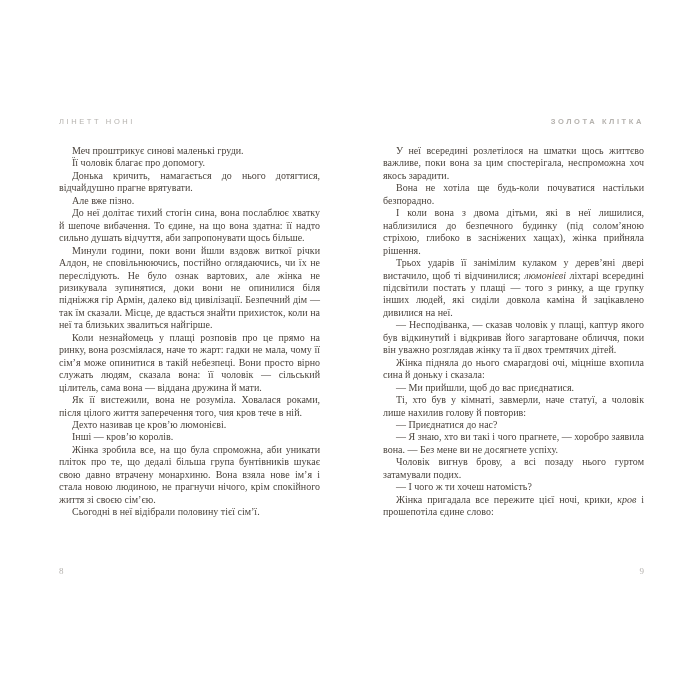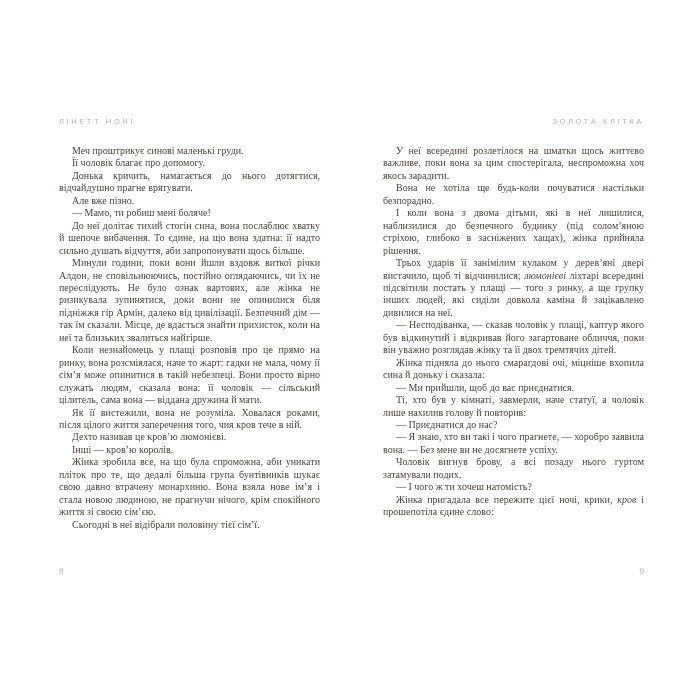--- a/index.html
+++ b/index.html
@@ -27,21 +27,21 @@
   .page-right { left: 383px; }
   .running-head {
     font-family: "Liberation Sans", sans-serif;
     font-size: 7.5px;
     letter-spacing: 2.6px;
     color: #b5b2ae;
     text-transform: uppercase;
     line-height: 9px;
     white-space: nowrap;
   }
-  .head-right { text-align: right; }
+  .head-right { text-align: right; font-weight: bold; }
   .body-text {
     margin-top: 19px;
     font-size: 10px;
     line-height: 12.45px;
     color: #4b443d;
     text-align: justify;
   }
   .body-text p {
     margin: 0;
     padding: 0;
@@ -63,21 +63,20 @@
 
 <div class="spread">
 
   <div class="page page-left">
     <div class="running-head head-left">ЛІНЕТТ НОНІ</div>
     <div class="body-text">
         <p><span>Меч проштрикує синові маленькі груди.</span></p>
         <p><span>Її чоловік благає про допомогу.</span></p>
         <p><span>Донька кричить, намагається до нього дотягтися, відчайдушно прагне врятувати.</span></p>
         <p><span>Але вже пізно.</span></p>
-        <p><span>— Мамо, ти робиш мені боляче!</span></p>
         <p><span>До неї долітає тихий стогін сина, вона послаблює хватку й шепоче вибачення. То єдине, на що вона здатна: її надто сильно душать відчуття, аби запропонувати щось більше.</span></p>
         <p><span>Минули години, поки вони йшли вздовж виткої річки Алдон, не сповільнюючись, постійно оглядаючись, чи їх не переслідують. Не було ознак вартових, але жінка не ризикувала зупинятися, доки вони не опинилися біля підніжжя гір Армін, далеко від цивілізації. Безпечний дім — так їм сказали. Місце, де вдасться знайти прихисток, коли на неї та близьких звалиться найгірше.</span></p>
         <p><span>Коли незнайомець у плащі розповів про це прямо на ринку, вона розсміялася, наче то жарт: гадки не мала, чому її сім’я може опинитися в такій небезпеці. Вони просто вірно служать людям, сказала вона: її чоловік — сільський цілитель, сама вона — віддана дружина й мати.</span></p>
         <p><span>Як її вистежили, вона не розуміла. Ховалася роками, після цілого життя заперечення того, чия кров тече в ній.</span></p>
         <p><span>Дехто називав це кров’ю люмонієві.</span></p>
         <p><span>Інші — кров’ю королів.</span></p>
         <p><span>Жінка зробила все, на що була спроможна, аби уникати пліток про те, що дедалі більша група бунтівників шукає свою давно втрачену монархиню. Вона взяла нове ім’я і стала новою людиною, не прагнучи нічого, крім спокійного життя зі своєю сім’єю.</span></p>
         <p><span>Сьогодні в неї відібрали половину тієї сім’ї.</span></p>
       </div>
     <div class="page-number pn-left">8</div>

